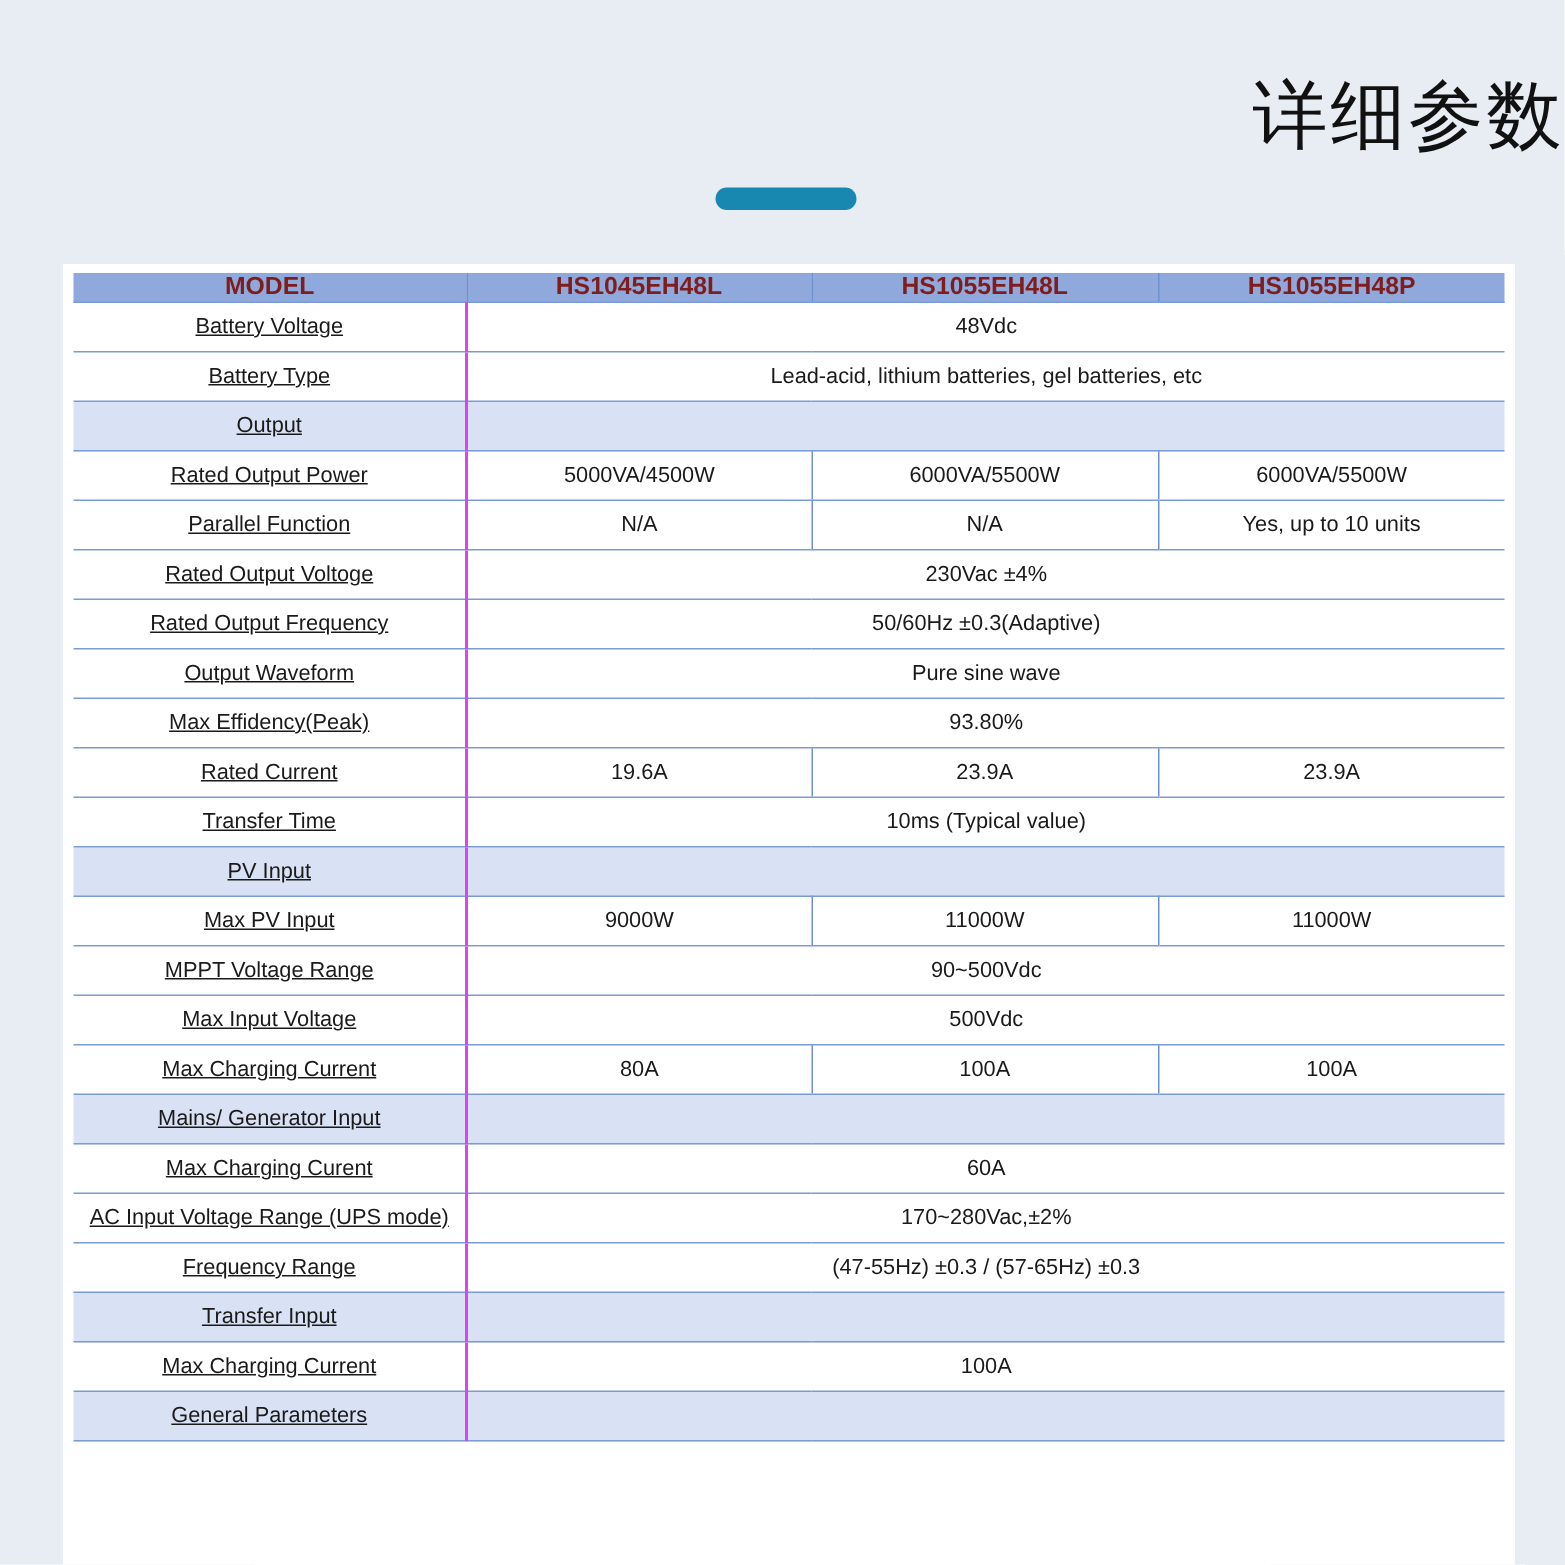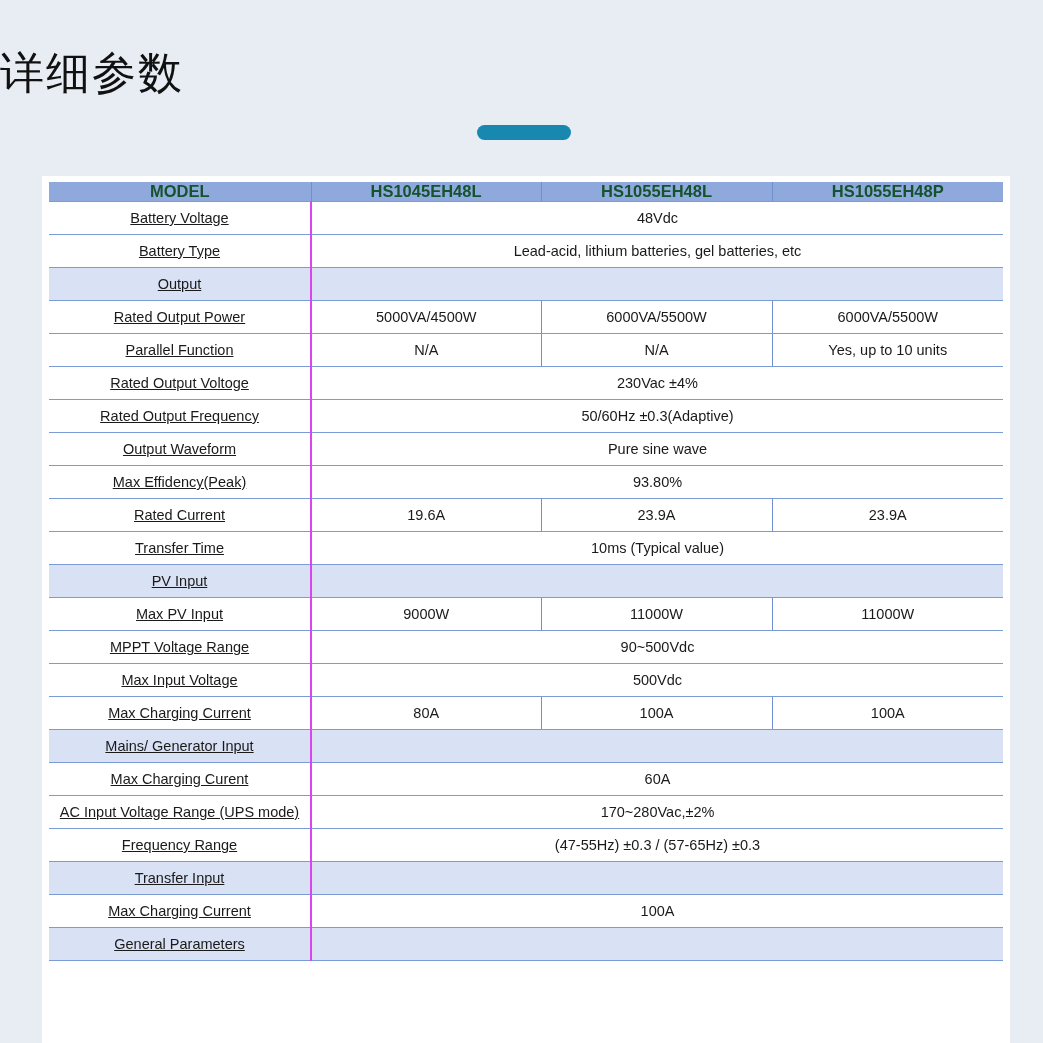--- a/index.html
+++ b/index.html
@@ -4,21 +4,21 @@
 <style>
   html, body { margin: 0; padding: 0; }
   body {
     width: 1043px; height: 1043px; overflow: hidden;
     background: #e8edf4;
     font-family: "Liberation Sans", "DejaVu Sans", sans-serif;
     position: relative;
   }
   .title {
     position: absolute; top: 44px; left: 0; width: 1043px;
-    text-align: left; font-size: 44px; font-weight: 500;
+    text-align: right; font-size: 50px; font-weight: 500;
     color: #111; letter-spacing: 2px;
     font-family: "DejaVu Sans", sans-serif;
   }
   .title-bar {
     position: absolute; top: 125px; left: 477px; width: 94px; height: 15px;
     background: #1888b1; border-radius: 8px;
   }
   .card {
     position: absolute; top: 176px; left: 42px; width: 968px; height: 900px;
     background: #ffffff;
@@ -30,21 +30,21 @@
   table.spec td, table.spec th {
     height: 32px; padding: 0; text-align: center; vertical-align: middle;
     font-size: 14.5px; color: #1a1a1a;
     border-bottom: 1px solid #7a9bd3;
   }
   table.spec col.c0 { width: 262px; }
   table.spec col.c1 { width: 230px; }
   table.spec col.c2 { width: 231px; }
   table.spec col.c3 { width: 231px; }
   table.spec th {
-    background: #8fa9dc; font-weight: bold; font-size: 16.5px; color: #14532d;
+    background: #8fa9dc; font-weight: bold; font-size: 16.5px; color: #7f1d1d;
     border-left: 1px solid #6f8fd0; height: 16px;
   }
   table.spec th:first-child { border-left: none; }
   table.spec td.label { border-right: 2px solid #d946ef; text-decoration: underline; }
   table.spec td.v + td.v { border-left: 1px solid #6f8fd0; }
   tr.section td { background: #d9e1f4; }
 </style>
 </head>
 <body>
 

